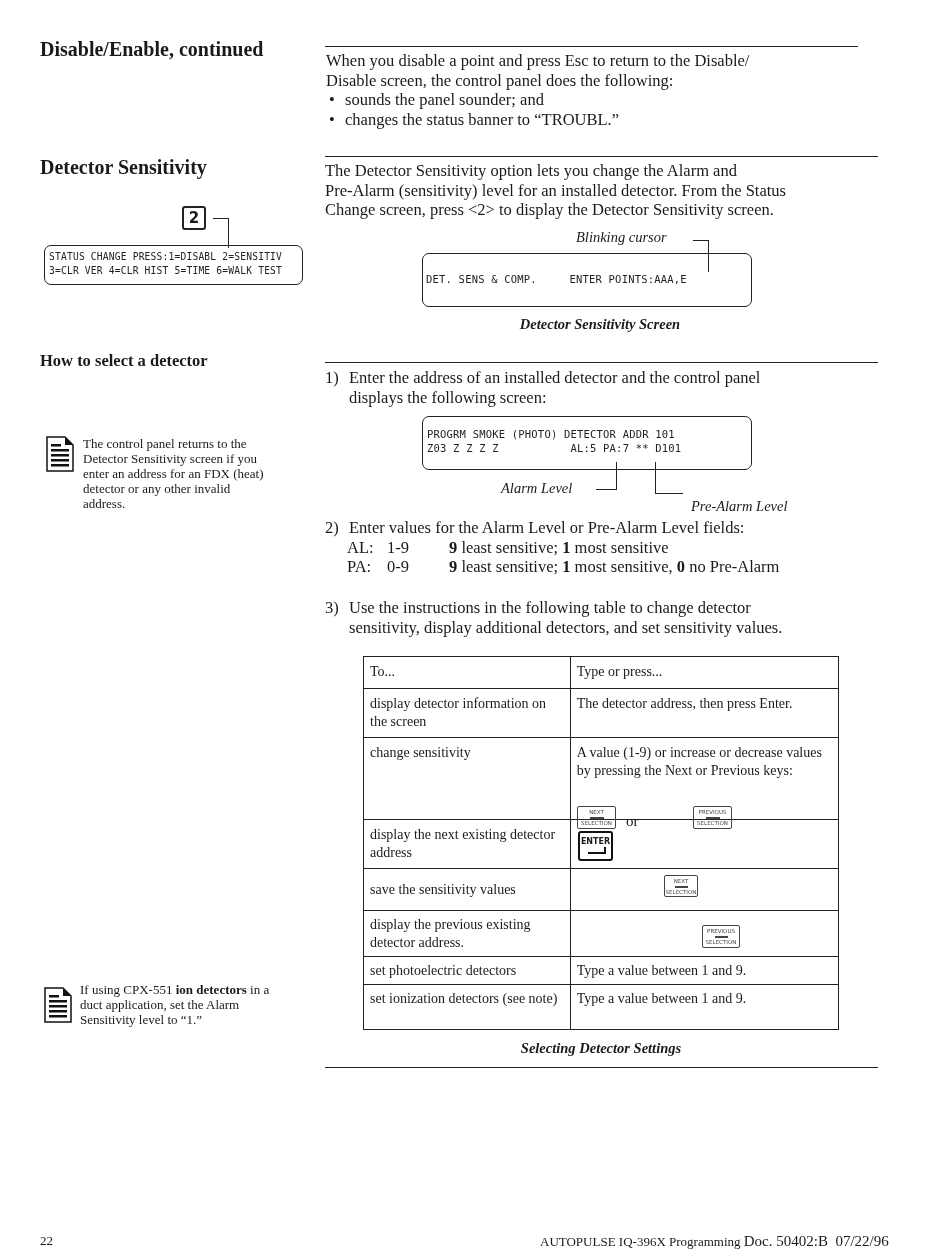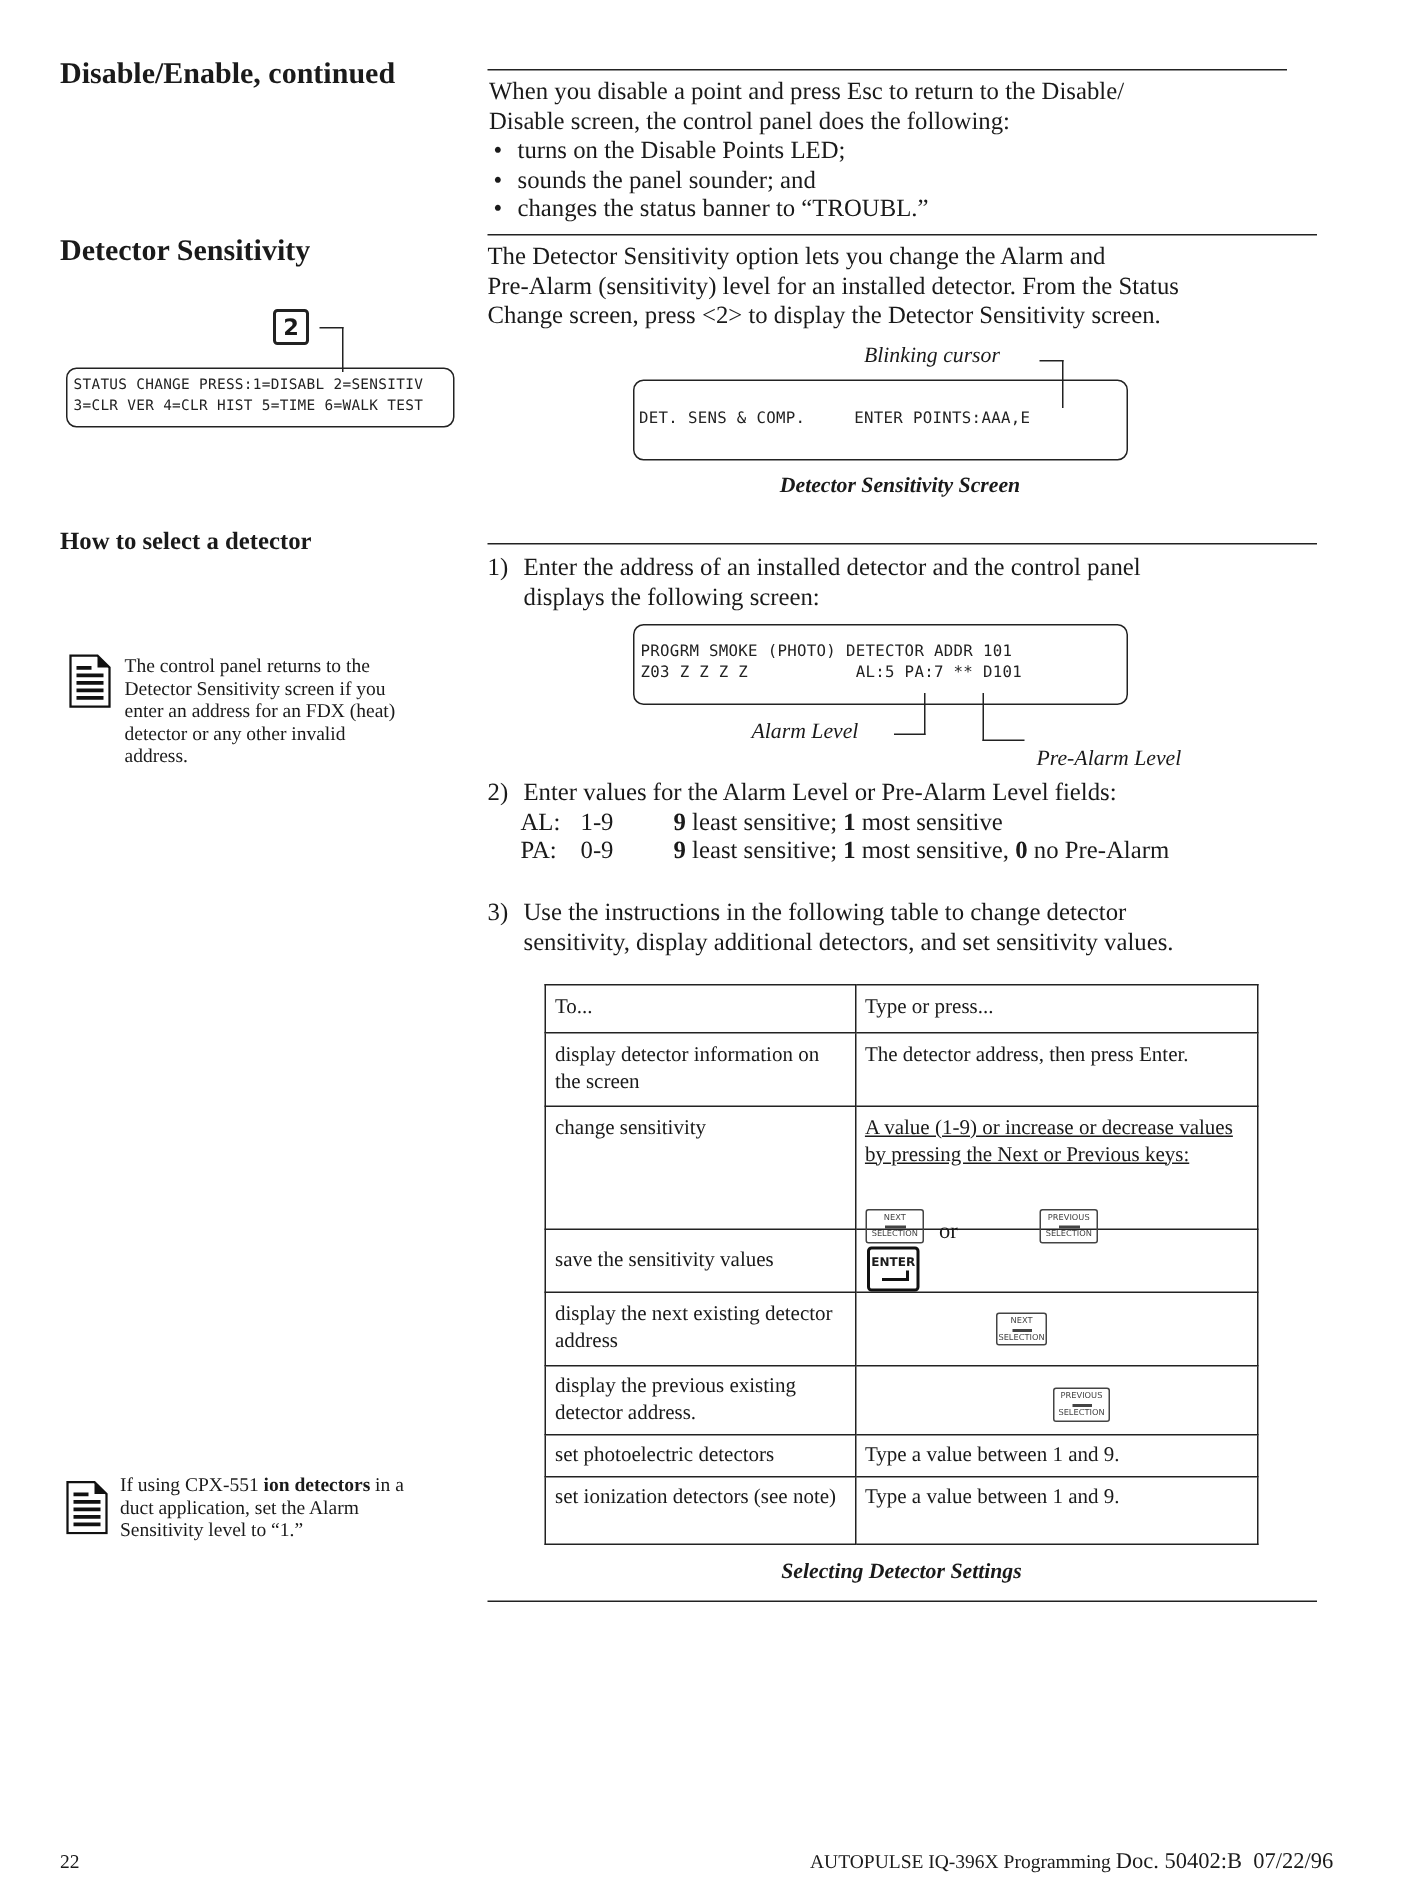--- a/index.html
+++ b/index.html
@@ -33,21 +33,20 @@
 <body>
 
 
 
 
 <div class="abs h-side" style="left:40px;top:38px;">Disable/Enable, continued</div>
 <div class="rule" style="left:325px;top:46px;width:533px;"></div>
 <div class="abs body" style="left:326px;top:51px;width:540px;">
   <div>When you disable a point and press Esc to return to the Disable/</div>
   <div>Disable screen, the control panel does the following:</div>
-  <div><span style="display:inline-block;width:19px;padding-left:3px;box-sizing:border-box;">•</span><span>turns on the Disable Points LED;</span></div>
   <div><span style="display:inline-block;width:19px;padding-left:3px;box-sizing:border-box;">•</span><span>sounds the panel sounder; and</span></div>
   <div><span style="display:inline-block;width:19px;padding-left:3px;box-sizing:border-box;">•</span><span>changes the status banner to “TROUBL.”</span></div>
 </div>
 
 
 <div class="abs h-side" style="left:40px;top:156px;">Detector Sensitivity</div>
 <div class="rule" style="left:325px;top:156px;width:553px;"></div>
 <div class="abs body" style="left:325px;top:161px;width:555px;">
   <div>The Detector Sensitivity option lets you change the Alarm and</div>
   <div>Pre-Alarm (sensitivity) level for an installed detector.  From the Status</div>
@@ -156,30 +155,30 @@
       <tr style="height:32px;">
     <td>To...</td>
     <td>Type or press...</td>
   </tr>
   <tr style="height:49px;">
     <td>display detector information on the screen</td>
     <td>The detector address, then press Enter.</td>
   </tr>
   <tr style="height:82px;">
     <td>change sensitivity</td>
-    <td style="position:relative;text-decoration:underline;">
+    <td style="position:relative;">
       <div>A value (1-9) or increase or decrease values by pressing the Next or Previous keys:</div>
     </td>
   </tr>
+  <tr style="height:49px;">
+    <td>display the next existing detector address</td>
+    <td></td>
+  </tr>
   <tr style="height:42px;">
     <td style="vertical-align:middle;padding-top:0;"><span>save the sensitivity values</span></td>
-    <td></td>
-  </tr>
-  <tr style="height:49px;">
-    <td>display the next existing detector address</td>
     <td></td>
   </tr>
   <tr style="height:46px;">
     <td style="padding-top:5px;">display the previous existing detector address.</td>
     <td></td>
   </tr>
   <tr style="height:28px;">
     <td style="padding-top:5px;">set photoelectric detectors</td>
     <td style="padding-top:5px;">Type a value between 1 and 9.</td>
   </tr>

